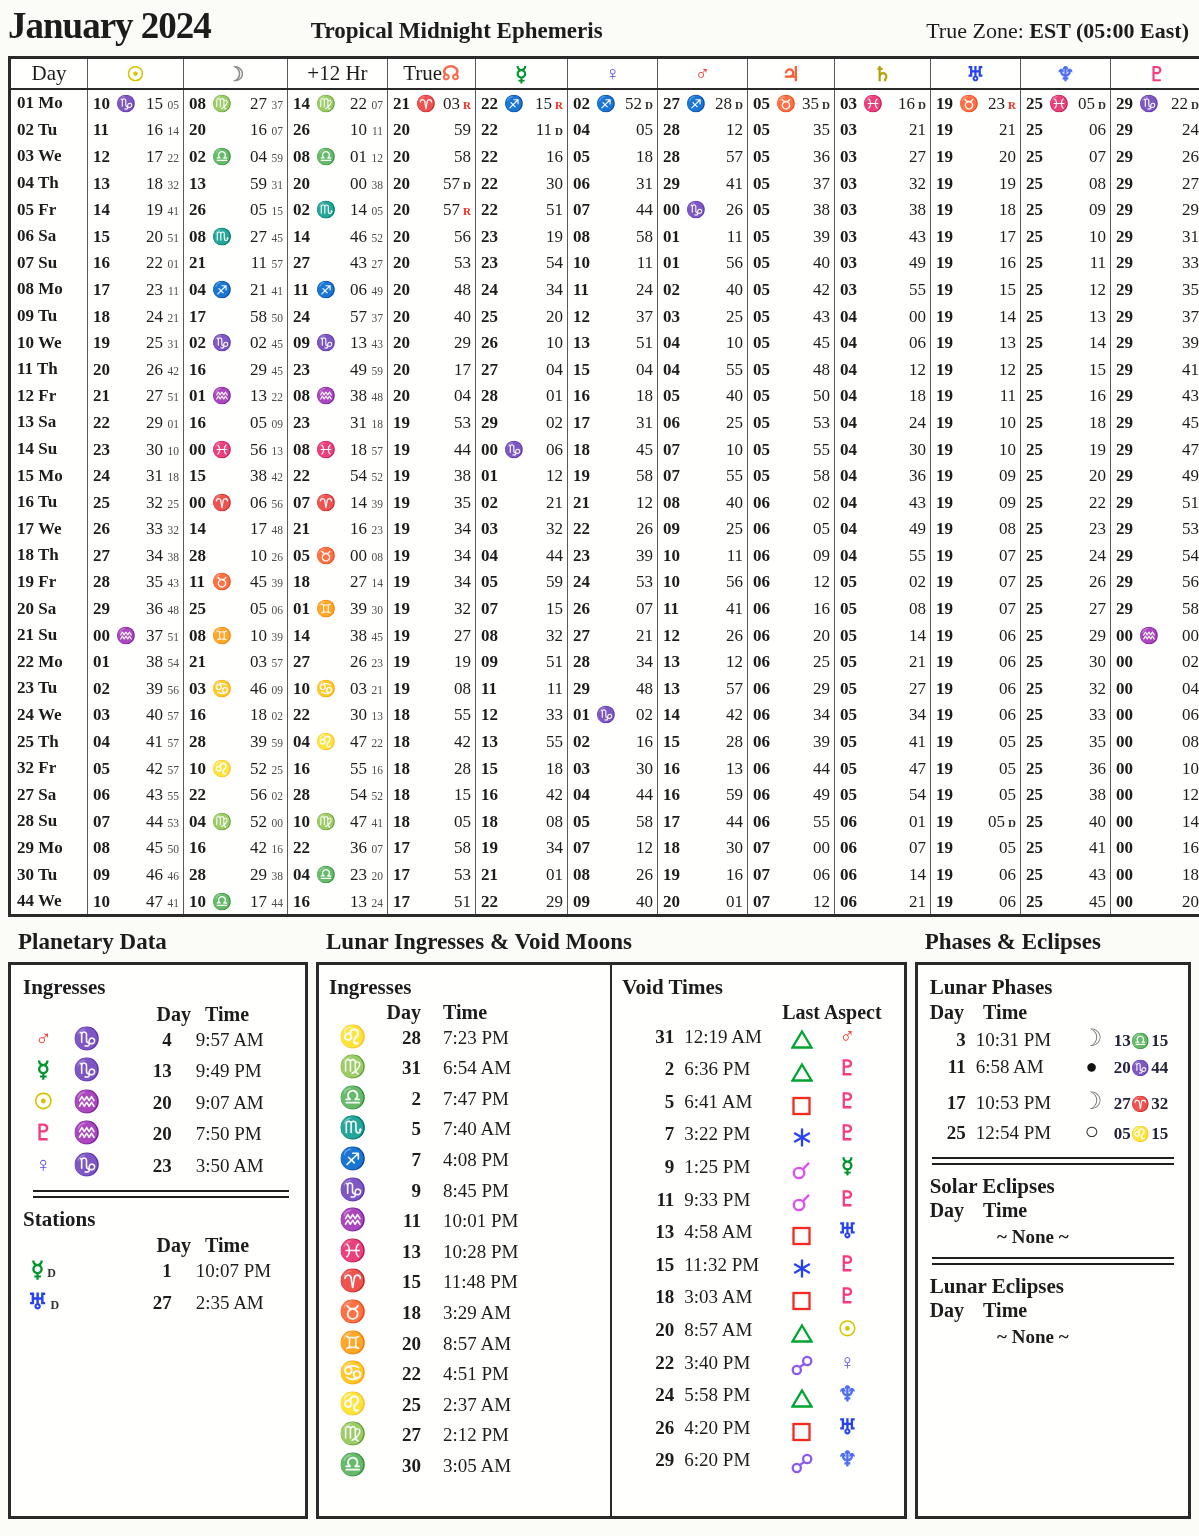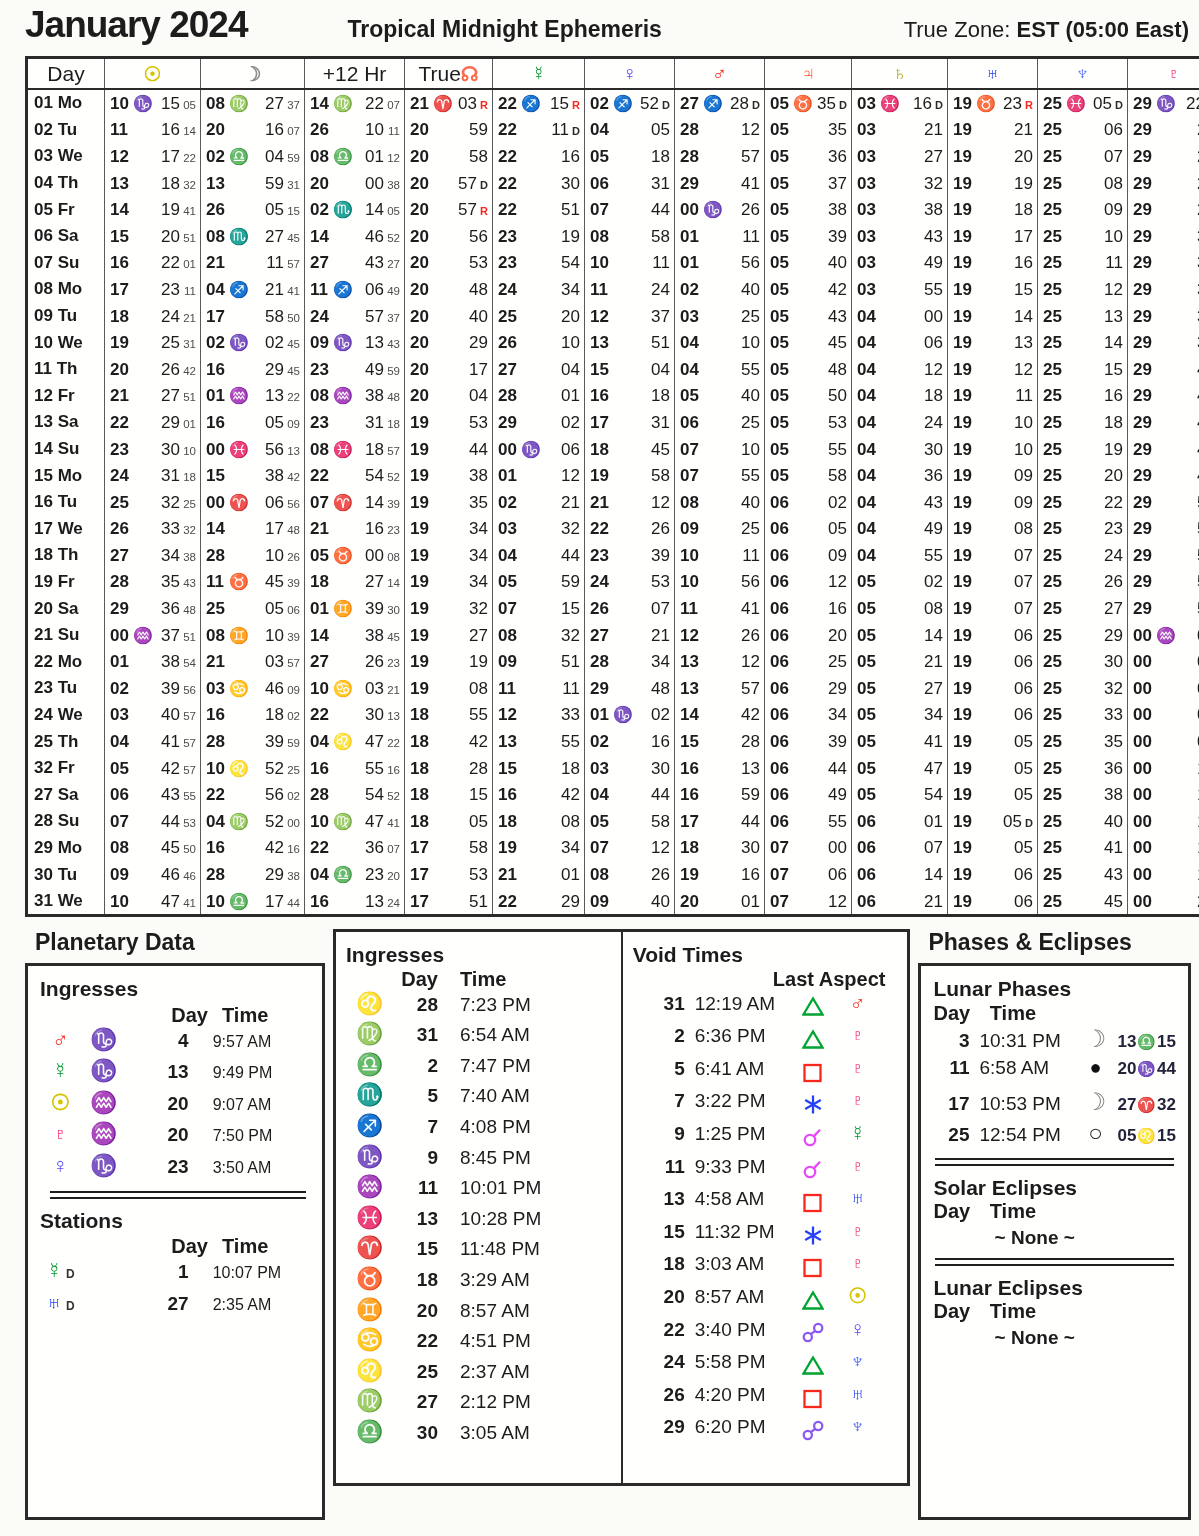--- a/index.html
+++ b/index.html
@@ -1,17 +1,17 @@
 <!DOCTYPE html>
 <html><head>
 <meta charset="utf-8">
 <style>
   html,body{margin:0;padding:0;}
   body{width:1199px;height:1536px;background:#fbfbf8;font-family:"Liberation Sans",sans-serif;color:#1c1c1c;overflow:hidden;}
-  .page{padding:4px 8px 0 25px;}
+  .page{padding:4px 8px 0 8px;font-family:Liberation Serif, serif;}
   
   .topbar{display:flex;align-items:baseline;height:52px;}
   .maintitle{font-size:37px;font-weight:bold;letter-spacing:-1px;}
   .subtitle{font-size:23px;font-weight:bold;margin-left:100px;}
   .tz{margin-left:auto;font-size:22px;padding-right:2px;}
   .tz .tzv{font-weight:bold;}
   
   table.eph{border-collapse:collapse;table-layout:fixed;width:1183px;border:3px solid #2a2a2a;background:#fffffe;}
   table.eph td, table.eph th{padding:0;border-left:1px solid #5a5a5a;vertical-align:middle;}
   table.eph td:first-child, table.eph th:first-child{border-left:none;}
@@ -40,21 +40,21 @@
   .dbl{border-top:2px solid #1e1e1e;border-bottom:2px solid #1e1e1e;height:4px;margin:7px 2px 9px 2px;}
   
   .pdhead{display:flex;align-items:baseline;margin-top:2px;}
   .pd-sp{width:108px;}
   .pd-dayh{width:60px;text-align:right;}
   .pd-timeh{margin-left:14px;}
   .pdrow{display:flex;align-items:baseline;height:31.5px;font-size:20px;}
   .pd-planet{width:46px;text-align:center;font-size:22px;font-weight:bold;}
   .pd-sign{width:52px;text-align:center;font-size:22px;font-weight:bold;}
   .pd-day{width:70px;text-align:right;font-weight:bold;font-size:19px;}
-  .pd-time{width:110px;margin-left:24px;font-size:16px;}
+  .pd-time{width:110px;margin-left:24px;font-size:19px;}
   .flag-sub{font-size:12px;color:#333;font-weight:bold;}
   
   .lihead{display:flex;align-items:baseline;}
   .li-sp{width:40px;}
   .li-dayh{width:52px;text-align:right;}
   .li-timeh{margin-left:22px;}
   .lirow{display:flex;align-items:baseline;height:30.6px;font-size:19px;margin-left:4px;}
   .li-sign{width:40px;text-align:center;font-size:22px;font-weight:bold;}
   .li-day{width:48px;text-align:right;font-weight:bold;}
   .li-time{margin-left:22px;width:120px;}
@@ -2946,21 +2946,21 @@
           <td>
             <div class="cell">
               <span class="c-deg">00</span>
               <span class="c-sgn"></span>
               <span class="c-min">18</span>
             </div>
           </td>
         </tr>
         <tr>
           <td>
-            <div class="daycell">31 We</div>
+            <div class="daycell">44 We</div>
           </td>
           <td>
             <div class="cell">
               <span class="c-deg">10</span>
               <span class="c-sgn"></span>
               <span class="c-min">47</span>
               <span class="c-sec">41</span>
             </div>
           </td>
           <td>
@@ -3107,20 +3107,21 @@
               <span class="pd-planet"><span style="color: rgb(39, 66, 245);">♅</span><span class="flag-sub"> D</span></span>
               <span class="pd-sign"></span>
               <span class="pd-day">27</span>
               <span class="pd-time">2:35 AM</span>
             </div>
           </div>
       </div>
     </div>
 
     <div class="bcol" style="width:592px;margin-left:8px">
+      <div class="btitle">Lunar Ingresses &amp; Void Moons</div>
       <div class="box two">
         <div class="half">
           <div class="subhead">Ingresses</div>
           <div class="lihead colhead">
             <span class="li-sp"></span>
             <span class="li-dayh">Day</span>
             <span class="li-timeh">Time</span>
           </div>
           <div id="li-rows">
               <div class="lirow">

